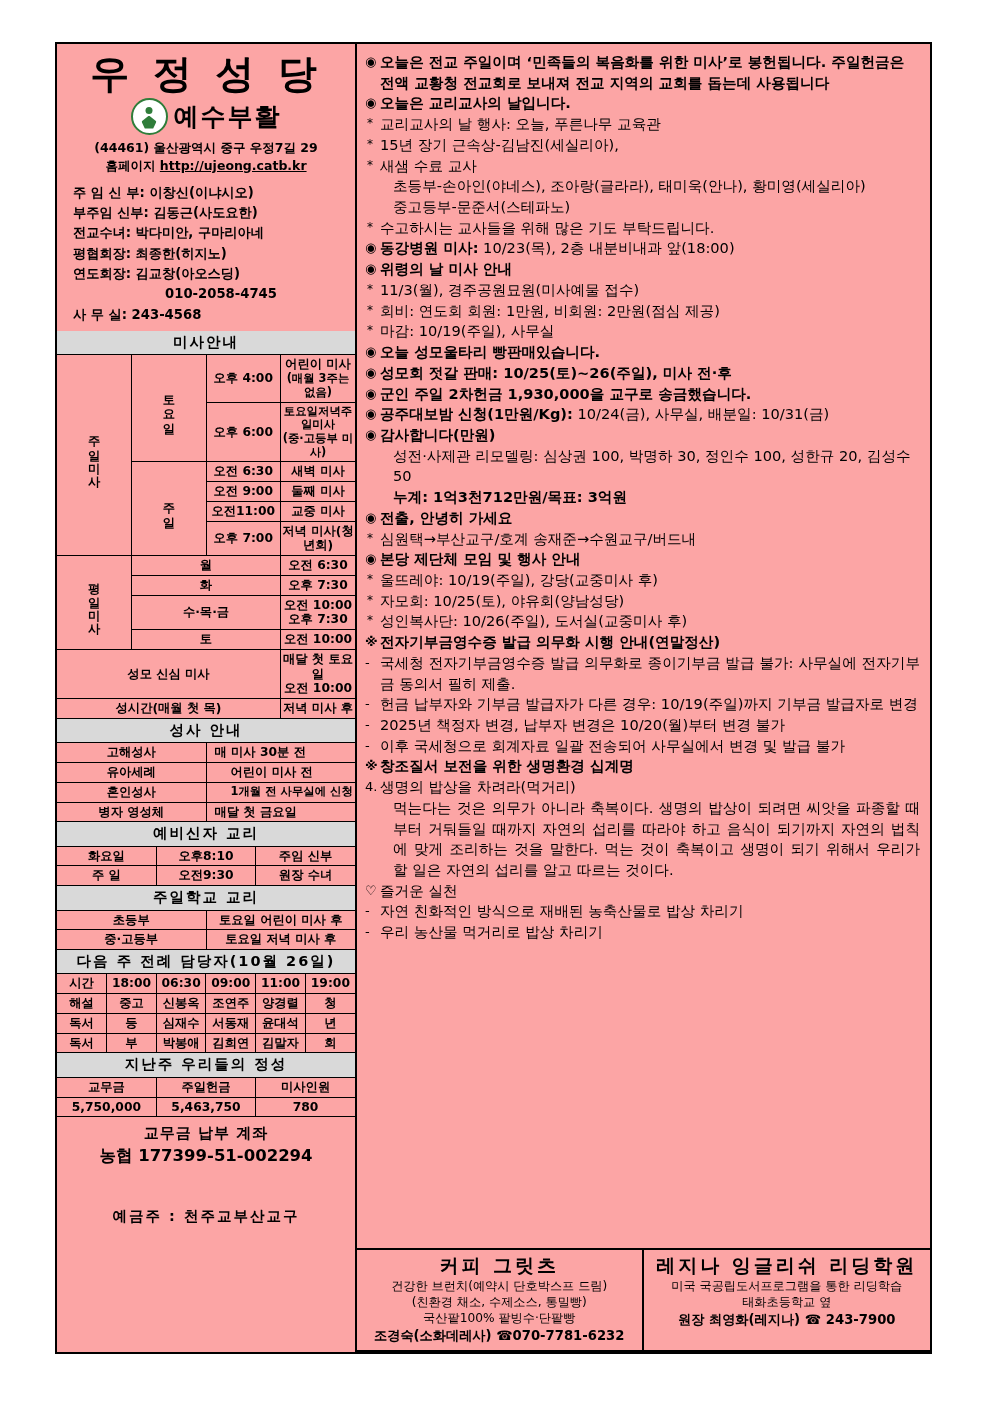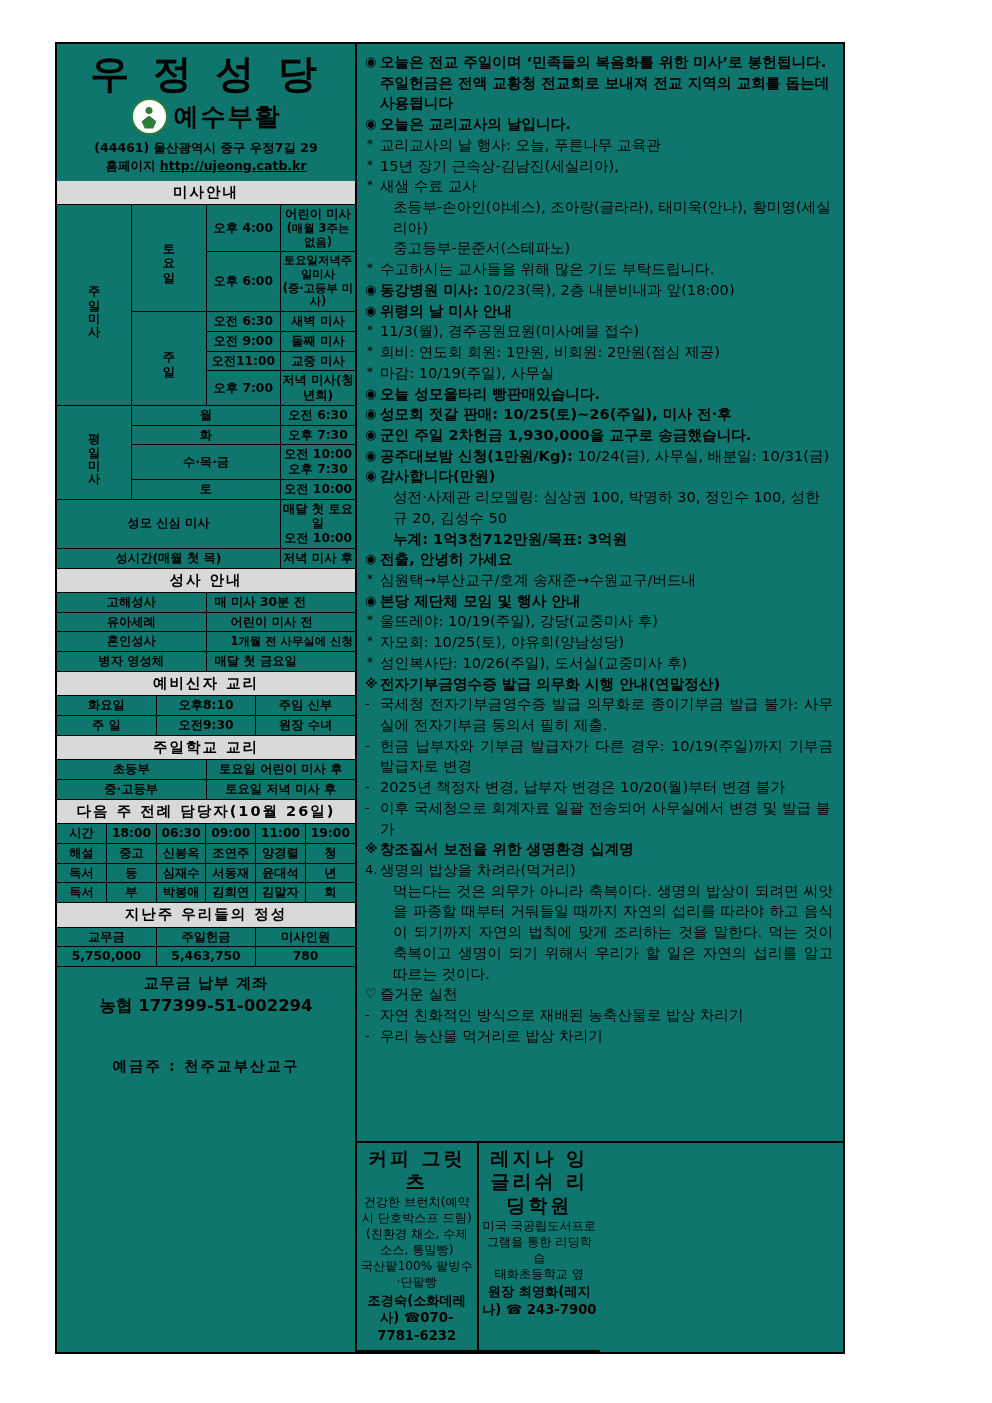--- a/index.html
+++ b/index.html
@@ -10,25 +10,25 @@
     background: #ffffff;
     font-family: "DejaVu Sans", "Liberation Sans", sans-serif;
     color: #000000;
     overflow: hidden;
   }
 
   #sheet {
     position: absolute;
     left: 55px;
     top: 42px;
-    width: 790px;
+    width: 877px;
     height: 1312px;
     border: 2px solid #000;
     display: flex;
-    background: #0f766e;
+    background: #fca5a5;
   }
 
   
   #left-col {
     width: 300px;
     border-right: 2px solid #000;
     display: flex;
     flex-direction: column;
   }
 
@@ -176,21 +176,21 @@
   }
   .n-mark.star { font-size: 12px; padding-left: 2px; }
   .n-body { flex: 1; }
   .b { font-weight: 700; }
   .n-row.b .n-body, .n-row.b .n-mark { font-weight: 700; }
   .just { text-align: justify; text-justify: inter-character; }
 
   
   #ads {
     display: grid;
-    grid-template-columns: 1fr 1fr 1fr 1fr;
+    grid-template-columns: 1fr 1fr;
     border-top: 2px solid #000;
     flex: none;
   }
   .ad {
     border-right: 2px solid #000;
     border-bottom: 2px solid #000;
     padding: 4px 3px 5px;
     text-align: center;
   }
   .ad:nth-child(2n) { border-right: none; }
@@ -220,20 +220,29 @@
       </div>
       <div class="addr">
         <div>(44461) 울산광역시 중구 우정7길 29</div>
         <div>
           <span>홈페이지</span>
           <span class="url">http://ujeong.catb.kr</span>
         </div>
       </div>
     </div>
 
+    <div class="staff">
+      <div class="ln">주  임  신 부: 이창신(이냐시오)</div>
+      <div class="ln">부주임 신부: 김동근(사도요한)</div>
+      <div class="ln">전교수녀: 박다미안, 구마리아네</div>
+      <div class="ln">평협회장: 최종한(히지노)</div>
+      <div class="ln">연도회장: 김교창(아오스딩)</div>
+      <div class="ctr">010-2058-4745</div>
+      <div class="ln">사  무  실: 243-4568</div>
+    </div>
 
     <table class="grid">
       <tbody>
           <tr>
             <td class="sec-head" colspan="4">미사안내</td>
           </tr>
       <tr>
         <td rowspan="6" style="width:28px"><span class="vert">주일미사</span></td>
         <td rowspan="2" style="width:26px"><span class="vert">토요일</span></td>
         <td style="width:92px">오후 4:00</td>

